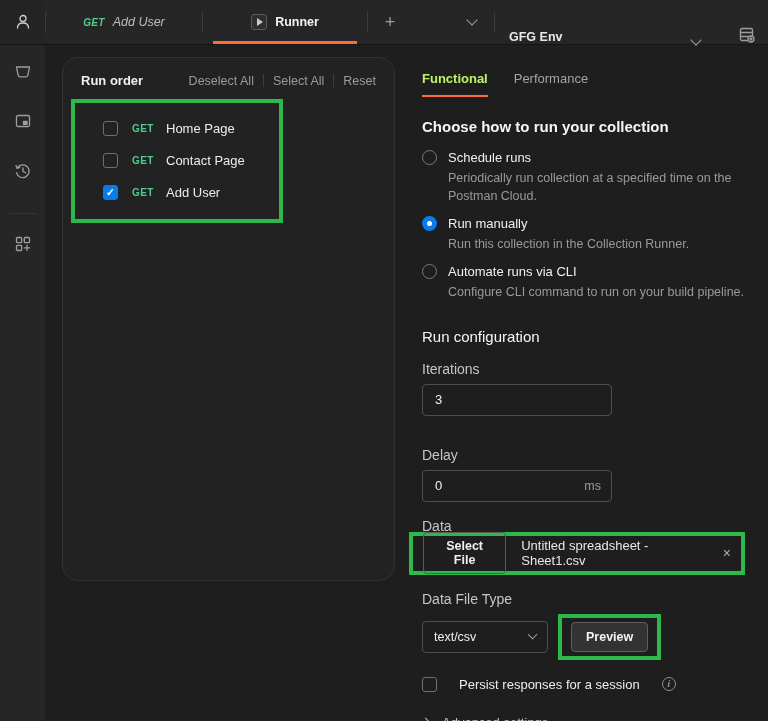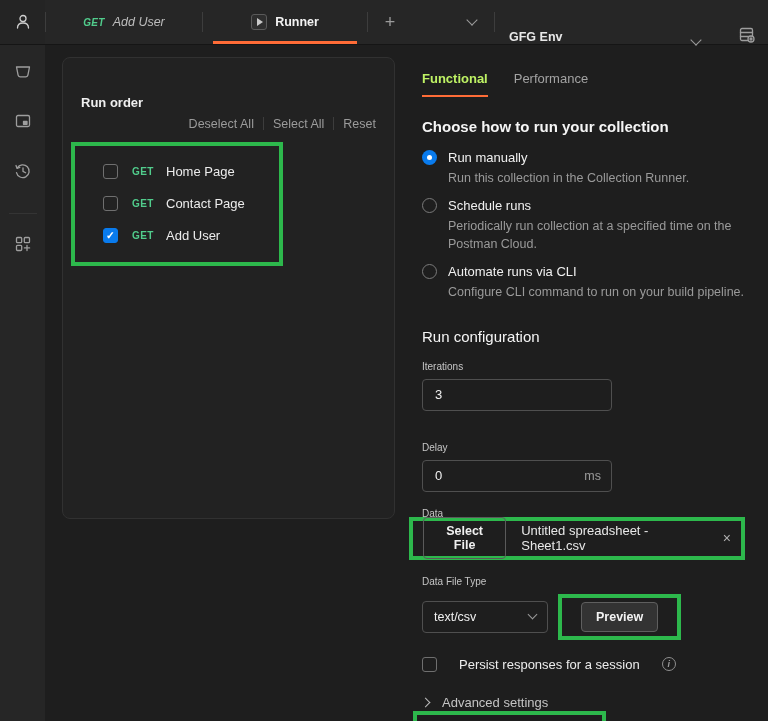--- a/index.html
+++ b/index.html
@@ -44,26 +44,26 @@
   
   .rail {
     position:absolute; top:45px; left:0; bottom:0; width:45px;
     background:#262626; display:flex; flex-direction:column; align-items:center;
     padding-top:14px; gap:26px;
   }
   .rail .rail-btn { width:24px; height:24px; display:flex; align-items:center; justify-content:center; cursor:pointer; }
   .rail-sep { width:28px; height:1px; background:#343434; margin:4px 0 -8px; }
   
   .run-order-panel {
-    position:absolute; left:62px; top:57px; width:333px; height:462px;
-    background:#222222; border:1px solid #313131; border-radius:8px;
+    position:absolute; left:62px; top:57px; width:333px; height:524px;
+    background:#222222; border:1px solid #313131; border-radius:16px;
   }
   .rop-header { display:flex; align-items:center; padding:15px 18px 8px 18px; }
   .rop-title { font-weight:700; font-size:13px; color:#f0f0f0; }
-  .rop-actions { margin-left:auto; display:flex; align-items:flex-start;margin-top:44px; }
+  .rop-actions { margin-left:auto; display:flex; align-items:flex-start; }
   .rop-action { color:#9b9b9b; font-size:12.5px; cursor:pointer; padding:0 9px; }
   .rop-action:last-child { padding-right:0; }
   .rop-sep { width:1px; height:13px; background:#3d3d3d; }
   .green-list-box {
     display:block; width:212px; margin:3px 0 0 8px;
     border:4px solid #2db84c; padding:9px 0 11px 0;
   }
   .run-item { height:32px; display:flex; align-items:center; padding-left:28px; cursor:pointer; }
   .cbx {
     width:15px; height:15px; border:1.5px solid #6f6f6f; border-radius:3px;
@@ -79,21 +79,21 @@
   .stab.active { color:#bef264; font-weight:700; border-bottom:2px solid #ff6c37; }
   .h1 { font-size:15px; font-weight:700; color:#f5f5f5; margin:21px 0 15px; }
   .opt { margin-bottom:11px; cursor:pointer; }
   .opt-row { display:flex; align-items:center; gap:11px; }
   .radio { width:15px; height:15px; border-radius:50%; border:1.5px solid #7a7a7a; flex:none; cursor:pointer; }
   .radio.sel { border:none; background:#097bed; display:flex; align-items:center; justify-content:center; }
   .radio.sel::after { content:""; width:5px; height:5px; border-radius:50%; background:#fff; }
   .opt-label { font-size:13px; color:#f0f0f0; }
   .opt-desc { font-size:12.5px; color:#9a9a9a; margin:4px 0 0 26px; line-height:1.45; max-width:300px; }
   .h2 { font-size:15px; font-weight:400; color:#f5f5f5; margin:26px 0 15px; }
-  .field-label { font-size:10px; color:#c6c6c6; margin-bottom:7px;margin-top:16px; }
+  .field-label { font-size:14px; color:#c6c6c6; margin-bottom:7px;margin-top:16px; }
   .tinput {
     width:190px; height:32px; background:transparent; border:1px solid #4f4f4f;
     border-radius:4px; color:#f0f0f0; font-size:13px; padding:0 12px;
     font-family:"Liberation Sans", sans-serif;
   }
   .delay-wrap { width:190px; height:32px; border:1px solid #4f4f4f; border-radius:4px; display:flex; align-items:center; margin-bottom:15px; }
   .delay-wrap input { flex:1; min-width:0; border:none; background:transparent; color:#f0f0f0; font-size:13px; padding:0 12px; font-family:"Liberation Sans", sans-serif; }
   .unit { color:#9a9a9a; font-size:12.5px; padding-right:10px; }
   .mb15 { margin-bottom:15px; }
   .green-row-box {
@@ -108,21 +108,21 @@
   }
   .file-name { font-size:13px; color:#e8e8e8; }
   .file-remove { color:#b0b0b0; font-size:14px; margin-left:6px; cursor:pointer; }
   .dft-row { display:flex; align-items:center; gap:10px; }
   .select-box {
     width:126px; height:32px; border:1px solid #4f4f4f; border-radius:4px;
     display:flex; align-items:center; padding:0 11px; cursor:pointer;
   }
   .select-box .sel-val { font-size:12.5px; color:#f0f0f0; }
   .select-box .chev { margin-left:auto; width:7px; height:7px; }
-  .green-inline-box { display:inline-flex; border:4px solid #2db84c; padding:4px 19px; }
+  .green-inline-box { display:inline-flex; border:4px solid #2db84c; padding:4px 9px; }
   .preview-btn {
     background:#333333; border:1px solid #5f5f5f; border-radius:4px;
     color:#f3f3f3; font-size:12.5px; font-weight:600; padding:7px 14px; cursor:pointer;
     font-family:"Liberation Sans", sans-serif;
   }
   .persist-row { display:flex; align-items:center; gap:22px; margin-top:17px; cursor:pointer; }
   .persist-row .plabel { font-size:13px; color:#ececec; }
   .info-dot {
     width:14px; height:14px; border-radius:50%; border:1px solid #8f8f8f;
     color:#9a9a9a; font-size:9px; display:flex; align-items:center; justify-content:center;
@@ -248,32 +248,32 @@
 <div class="settings">
   <div class="stabs">
     <span class="stab active">Functional</span>
     <span class="stab">Performance</span>
   </div>
 
   <div class="h1">Choose how to run your collection</div>
 
   <div class="opt">
     <div class="opt-row">
+      <span class="radio"></span>
+      <span class="opt-label">Schedule runs</span>
+    </div>
+    <div class="opt-desc">Periodically run collection at a specified time on the Postman Cloud.</div>
+  </div>
+
+  <div class="opt">
+    <div class="opt-row">
       <span class="radio sel"></span>
       <span class="opt-label">Run manually</span>
     </div>
     <div class="opt-desc">Run this collection in the Collection Runner.</div>
-  </div>
-
-  <div class="opt">
-    <div class="opt-row">
-      <span class="radio"></span>
-      <span class="opt-label">Schedule runs</span>
-    </div>
-    <div class="opt-desc">Periodically run collection at a specified time on the Postman Cloud.</div>
   </div>
 
   <div class="opt">
     <div class="opt-row">
       <span class="radio"></span>
       <span class="opt-label">Automate runs via CLI</span>
     </div>
     <div class="opt-desc">Configure CLI command to run on your build pipeline.</div>
   </div>
 

